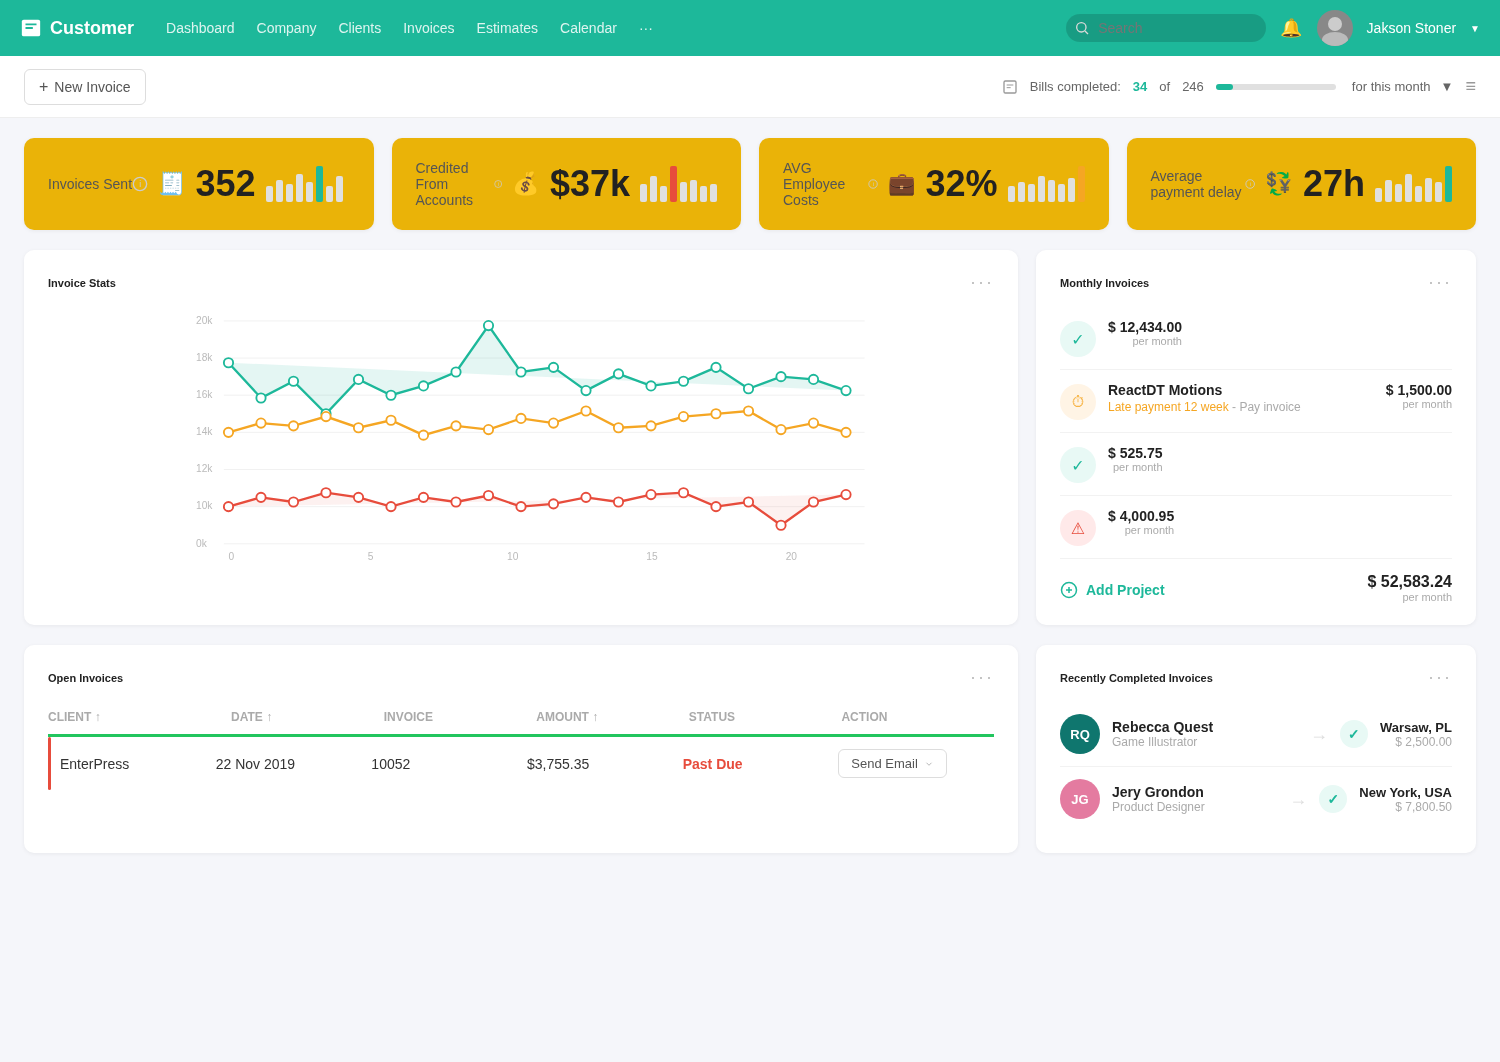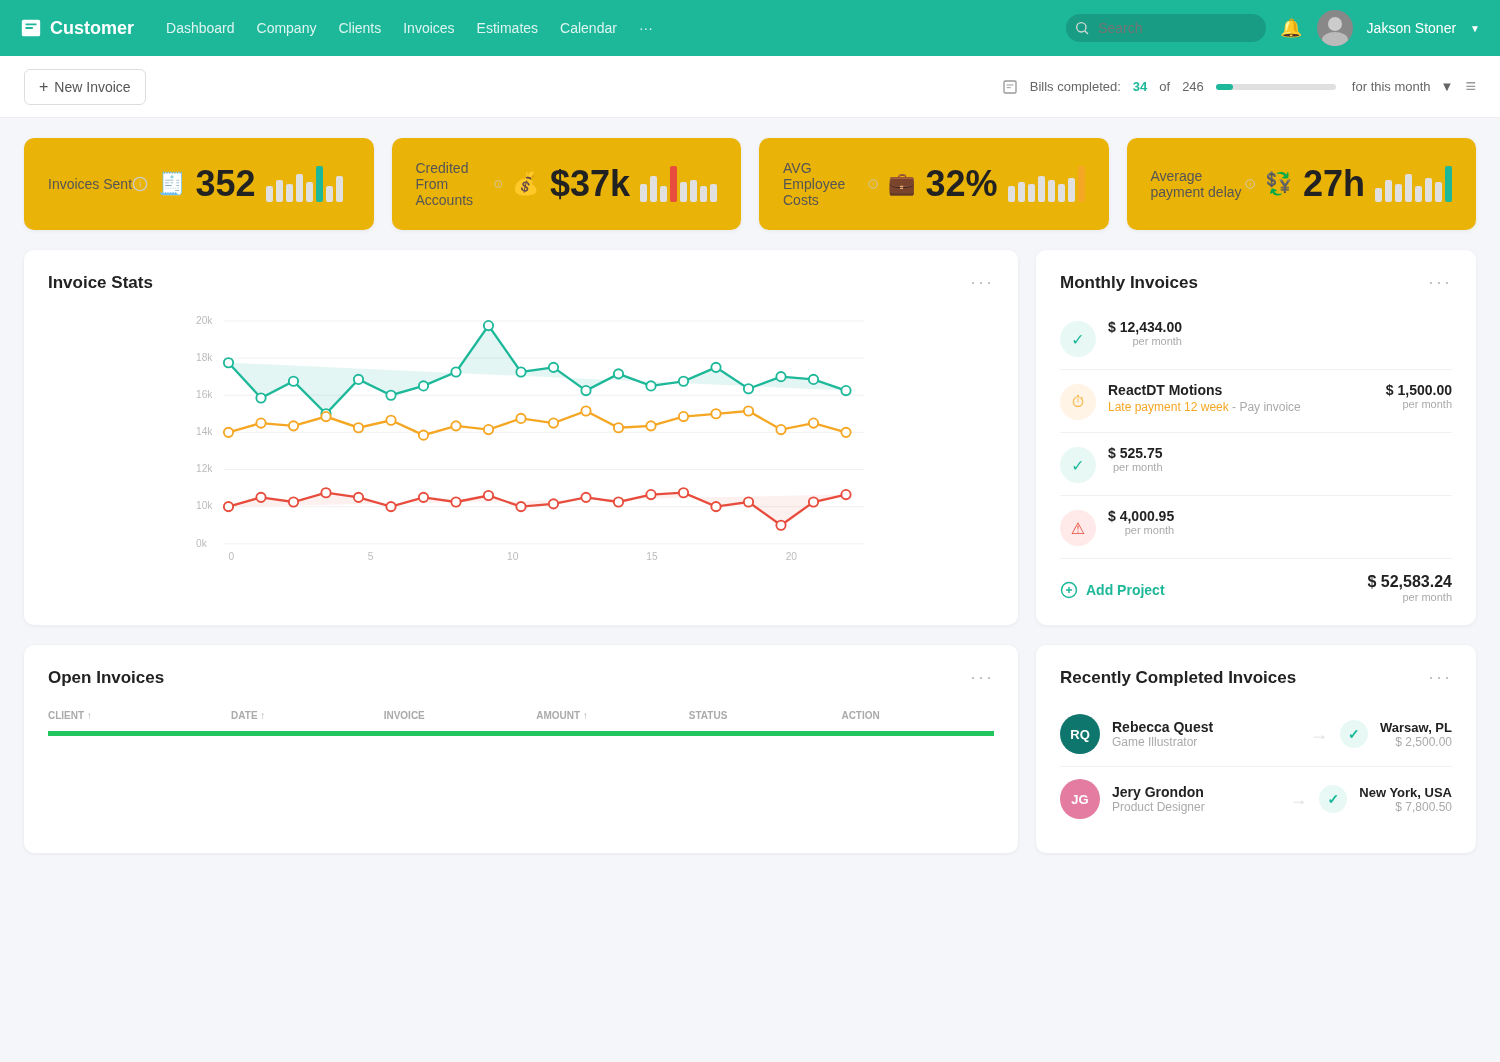--- a/index.html
+++ b/index.html
@@ -80,21 +80,21 @@
 
     
     .content-row { display: flex; gap: 18px; margin-bottom: 20px; }
 
     
     .chart-panel {
       background: #fff; border-radius: 10px; padding: 22px 24px; flex: 1;
       box-shadow: 0 1px 4px rgba(0,0,0,0.06);
     }
     .panel-header { display: flex; align-items: center; justify-content: space-between; margin-bottom: 14px; }
-    .panel-title { font-size: 17px; font-weight: 700; color: #222; }
+    .panel-title { font-size: 11px; font-weight: 700; color: #222; }
     .dots-menu { color: #bbb; font-size: 18px; cursor: pointer; letter-spacing: 2px; }
     .chart-legend { display: flex; gap: 18px; justify-content: flex-end; margin-bottom: 8px; font-size: 12px; color: #666; align-items: center; }
     .legend-dot { width: 9px; height: 9px; border-radius: 50%; display: inline-block; margin-right: 4px; }
 
     .chart-svg-wrap { width: 100%; overflow: visible; }
 
     
     .monthly-panel {
       background: #fff; border-radius: 10px; padding: 22px 24px; width: 440px; min-width: 380px;
       box-shadow: 0 1px 4px rgba(0,0,0,0.06);
@@ -120,21 +120,21 @@
     .monthly-total-period { font-size: 11px; color: #aaa; }
 
     
     .bottom-row { display: flex; gap: 18px; }
 
     
     .open-invoices-panel {
       background: #fff; border-radius: 10px; padding: 22px 24px; flex: 1;
       box-shadow: 0 1px 4px rgba(0,0,0,0.06);
     }
-    .table-header { display: flex; color: #aaa; font-size: 10px; font-weight: 600; padding: 8px 0 10px 0; border-bottom: 5px solid #22c55e; gap: 0; }
+    .table-header { display: flex; color: #aaa; font-size: 12px; font-weight: 600; padding: 8px 0 10px 0; border-bottom: 3px solid #22c55e; gap: 0; }
     .th { flex: 1; }
     .th:first-child { flex: 1.2; }
     .table-row { display: flex; align-items: center; padding: 12px 0; border-bottom: 1px solid #f8f8f8; gap: 0; position: relative; }
     .table-row:last-child { border-bottom: none; }
     .td { flex: 1; font-size: 14px; color: #333; }
     .td:first-child { flex: 1.2; font-weight: 500; padding-left: 10px; }
     .row-indicator { position: absolute; left: 0; top: 0; bottom: 0; width: 3px; border-radius: 2px; }
     .indicator-green { background: #1db89a; }
     .indicator-red { background: #e74c3c; }
     .status-paid { color: #1db89a; font-weight: 600; }
@@ -513,20 +513,36 @@
       <div class="table-header">
         <div class="th">CLIENT <span>↑</span></div>
         <div class="th">DATE <span>↑</span></div>
         <div class="th">INVOICE</div>
         <div class="th">AMOUNT <span>↑</span></div>
         <div class="th">STATUS</div>
         <div class="th">ACTION</div>
       </div>
 
 
+      <div class="table-row" style="position:relative; padding-left:12px;">
+        <div class="row-indicator indicator-red"></div>
+        <div class="td">EnterPress</div>
+        <div class="td">22 Nov 2019</div>
+        <div class="td">10052</div>
+        <div class="td" style="font-weight:500;">$3,755.35</div>
+        <div class="td status-pastdue">Past Due</div>
+        <div class="td">
+          <button class="action-btn">
+            <span>Send Email</span>
+            <svg viewBox="0 0 24 24">
+                <path d="M6 9l6 6 6-6" stroke="#aaa" stroke-width="2" fill="none"></path>
+              </svg>
+          </button>
+        </div>
+      </div>
     </div>
 
     <div class="recent-panel">
       <div class="panel-header">
         <span class="panel-title">Recently Completed Invoices</span>
         <span class="dots-menu">···</span>
       </div>
 
       <div class="recent-item">
         <div class="recent-avatar av-purple">RQ</div>

